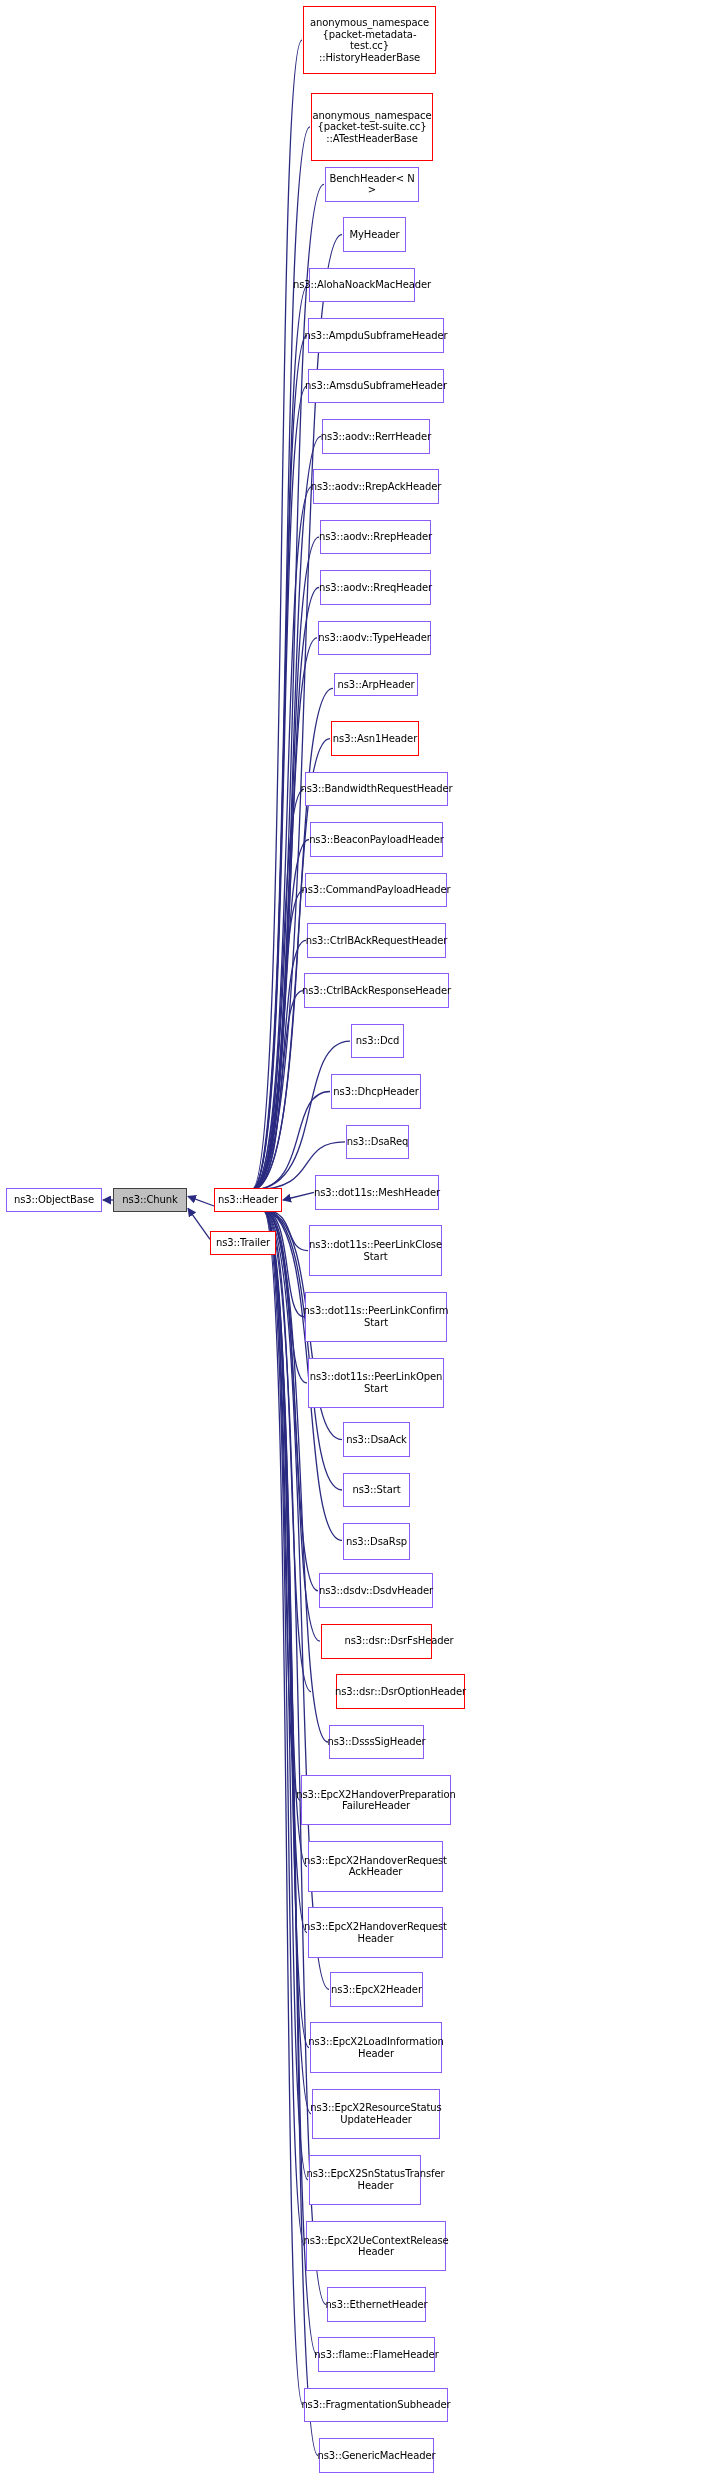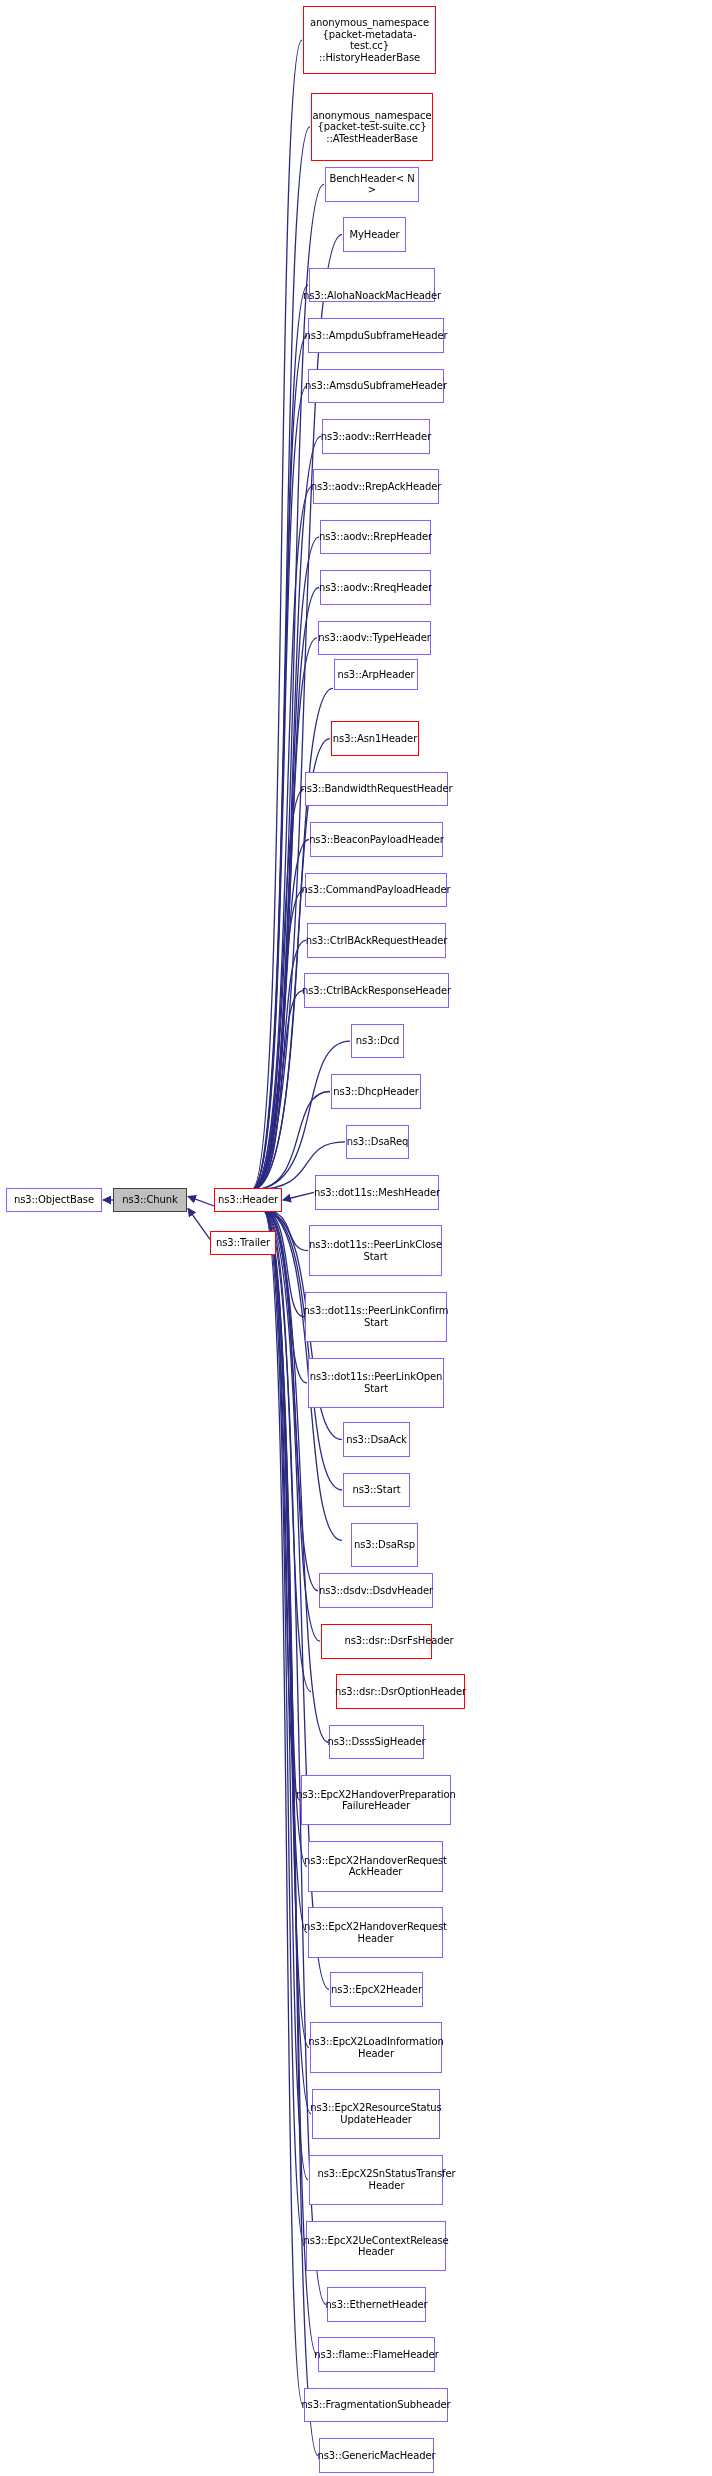--- a/index.html
+++ b/index.html
@@ -117,64 +117,64 @@
     <div class="node red" style="left: 214px; width: 68px; top: 1188px; height: 24px;"><span>ns3::Header</span></div>
     <div class="node red" style="left: 210px; width: 66px; top: 1231px; height: 24px;"><span>ns3::Trailer</span></div>
     <div class="node red" style="left: 303px; width: 133px; top: 6.30025px; height: 67.7277px;"><span>anonymous_namespace
 {packet-metadata-test.cc}
 ::HistoryHeaderBase</span></div>
     <div class="node red" style="left: 311px; width: 122px; top: 92.9288px; height: 67.7277px;"><span>anonymous_namespace
 {packet-test-suite.cc}
 ::ATestHeaderBase</span></div>
     <div class="node " style="left: 325px; width: 94px; top: 166.957px; height: 34.6514px;"><span>BenchHeader&lt; N &gt;</span></div>
     <div class="node " style="left: 343px; width: 63px; top: 217.359px; height: 34.6514px;"><span>MyHeader</span></div>
-    <div class="node " style="left: 309px; width: 126px; top: 267.761px; height: 34.6514px; align-items: flex-end;"><span>ns3::AlohaNoackMacHeader</span></div>
+    <div class="node " style="left: 309px; width: 106px; top: 267.761px; height: 34.6514px;"><span>ns3::AlohaNoackMacHeader</span></div>
     <div class="node " style="left: 308px; width: 136px; top: 318.163px; height: 34.6514px;"><span>ns3::AmpduSubframeHeader</span></div>
     <div class="node " style="left: 308px; width: 136px; top: 368.565px; height: 34.6514px;"><span>ns3::AmsduSubframeHeader</span></div>
     <div class="node " style="left: 322px; width: 108px; top: 418.967px; height: 34.6514px;"><span>ns3::aodv::RerrHeader</span></div>
     <div class="node " style="left: 313px; width: 126px; top: 469.369px; height: 34.6514px;"><span>ns3::aodv::RrepAckHeader</span></div>
     <div class="node " style="left: 320px; width: 111px; top: 519.771px; height: 34.6514px;"><span>ns3::aodv::RrepHeader</span></div>
     <div class="node " style="left: 320px; width: 111px; top: 570.173px; height: 34.6514px;"><span>ns3::aodv::RreqHeader</span></div>
     <div class="node " style="left: 318px; width: 113px; top: 620.575px; height: 34.6514px;"><span>ns3::aodv::TypeHeader</span></div>
-    <div class="node " style="left: 334px; width: 84px; top: 659px; height: 31px;"><span>ns3::ArpHeader</span></div>
+    <div class="node " style="left: 334px; width: 84px; top: 673px; height: 23px;"><span>ns3::ArpHeader</span></div>
     <div class="node red" style="left: 331px; width: 88px; top: 721.379px; height: 34.6514px;"><span>ns3::Asn1Header</span></div>
     <div class="node " style="left: 305px; width: 143px; top: 771.781px; height: 34.6514px;"><span>ns3::BandwidthRequestHeader</span></div>
     <div class="node " style="left: 310px; width: 133px; top: 822.183px; height: 34.6514px;"><span>ns3::BeaconPayloadHeader</span></div>
     <div class="node " style="left: 305px; width: 142px; top: 872.585px; height: 34.6514px;"><span>ns3::CommandPayloadHeader</span></div>
     <div class="node " style="left: 307px; width: 139px; top: 922.987px; height: 34.6514px;"><span>ns3::CtrlBAckRequestHeader</span></div>
     <div class="node " style="left: 304px; width: 145px; top: 973.389px; height: 34.6514px;"><span>ns3::CtrlBAckResponseHeader</span></div>
     <div class="node " style="left: 351px; width: 53px; top: 1023.79px; height: 34.6514px;"><span>ns3::Dcd</span></div>
     <div class="node " style="left: 331px; width: 90px; top: 1074.19px; height: 34.6514px;"><span>ns3::DhcpHeader</span></div>
     <div class="node " style="left: 346px; width: 63px; top: 1124.6px; height: 34.6514px;"><span>ns3::DsaReq</span></div>
     <div class="node " style="left: 315px; width: 124px; top: 1175px; height: 34.6514px;"><span>ns3::dot11s::MeshHeader</span></div>
     <div class="node " style="left: 309px; width: 133px; top: 1225.4px; height: 50.402px;"><span>ns3::dot11s::PeerLinkClose
 Start</span></div>
     <div class="node " style="left: 305px; width: 142px; top: 1291.55px; height: 50.402px;"><span>ns3::dot11s::PeerLinkConfirm
 Start</span></div>
     <div class="node " style="left: 308px; width: 136px; top: 1357.7px; height: 50.402px;"><span>ns3::dot11s::PeerLinkOpen
 Start</span></div>
     <div class="node " style="left: 343px; width: 67px; top: 1422.28px; height: 34.6514px;"><span>ns3::DsaAck</span></div>
     <div class="node " style="left: 343px; width: 67px; top: 1472.68px; height: 34.6514px;"><span>ns3::Start</span></div>
-    <div class="node " style="left: 351px; width: 67px; top: 1523.09px; height: 44px;"><span>ns3::DsaRsp</span></div>
+    <div class="node " style="left: 343px; width: 67px; top: 1523.09px; height: 37px;"><span>ns3::DsaRsp</span></div>
     <div class="node " style="left: 319px; width: 114px; top: 1573.49px; height: 34.6514px;"><span>ns3::dsdv::DsdvHeader</span></div>
     <div class="node red" style="left: 321px; width: 111px; top: 1623.89px; height: 34.6514px; padding-left: 48px;"><span>ns3::dsr::DsrFsHeader</span></div>
     <div class="node red" style="left: 312px; width: 129px; top: 1674.29px; height: 34.6514px; margin-left: 24px;"><span>ns3::dsr::DsrOptionHeader</span></div>
     <div class="node " style="left: 329px; width: 95px; top: 1724.69px; height: 34.6514px;"><span>ns3::DsssSigHeader</span></div>
     <div class="node " style="left: 301px; width: 150px; top: 1775.1px; height: 50.402px;"><span>ns3::EpcX2HandoverPreparation
 FailureHeader</span></div>
     <div class="node " style="left: 308px; width: 135px; top: 1841.25px; height: 50.402px;"><span>ns3::EpcX2HandoverRequest
 AckHeader</span></div>
     <div class="node " style="left: 308px; width: 135px; top: 1907.4px; height: 50.402px;"><span>ns3::EpcX2HandoverRequest
 Header</span></div>
     <div class="node " style="left: 330px; width: 93px; top: 1971.98px; height: 34.6514px;"><span>ns3::EpcX2Header</span></div>
     <div class="node " style="left: 310px; width: 132px; top: 2022.38px; height: 50.402px;"><span>ns3::EpcX2LoadInformation
 Header</span></div>
     <div class="node " style="left: 312px; width: 128px; top: 2088.53px; height: 50.402px;"><span>ns3::EpcX2ResourceStatus
 UpdateHeader</span></div>
-    <div class="node " style="left: 309px; width: 134px; top: 2154.69px; height: 50.402px; padding-left: 24px;"><span>ns3::EpcX2SnStatusTransfer
+    <div class="node " style="left: 309px; width: 112px; top: 2154.69px; height: 50.402px; padding-left: 24px;"><span>ns3::EpcX2SnStatusTransfer
 Header</span></div>
     <div class="node " style="left: 306px; width: 140px; top: 2220.84px; height: 50.402px;"><span>ns3::EpcX2UeContextRelease
 Header</span></div>
     <div class="node " style="left: 327px; width: 99px; top: 2286.99px; height: 34.6514px;"><span>ns3::EthernetHeader</span></div>
     <div class="node " style="left: 318px; width: 117px; top: 2337.39px; height: 34.6514px;"><span>ns3::flame::FlameHeader</span></div>
     <div class="node " style="left: 304px; width: 144px; top: 2387.8px; height: 34.6514px;"><span>ns3::FragmentationSubheader</span></div>
     <div class="node " style="left: 319px; width: 115px; top: 2438.2px; height: 34.6514px;"><span>ns3::GenericMacHeader</span></div>
   </div>
 
 </body></html>

